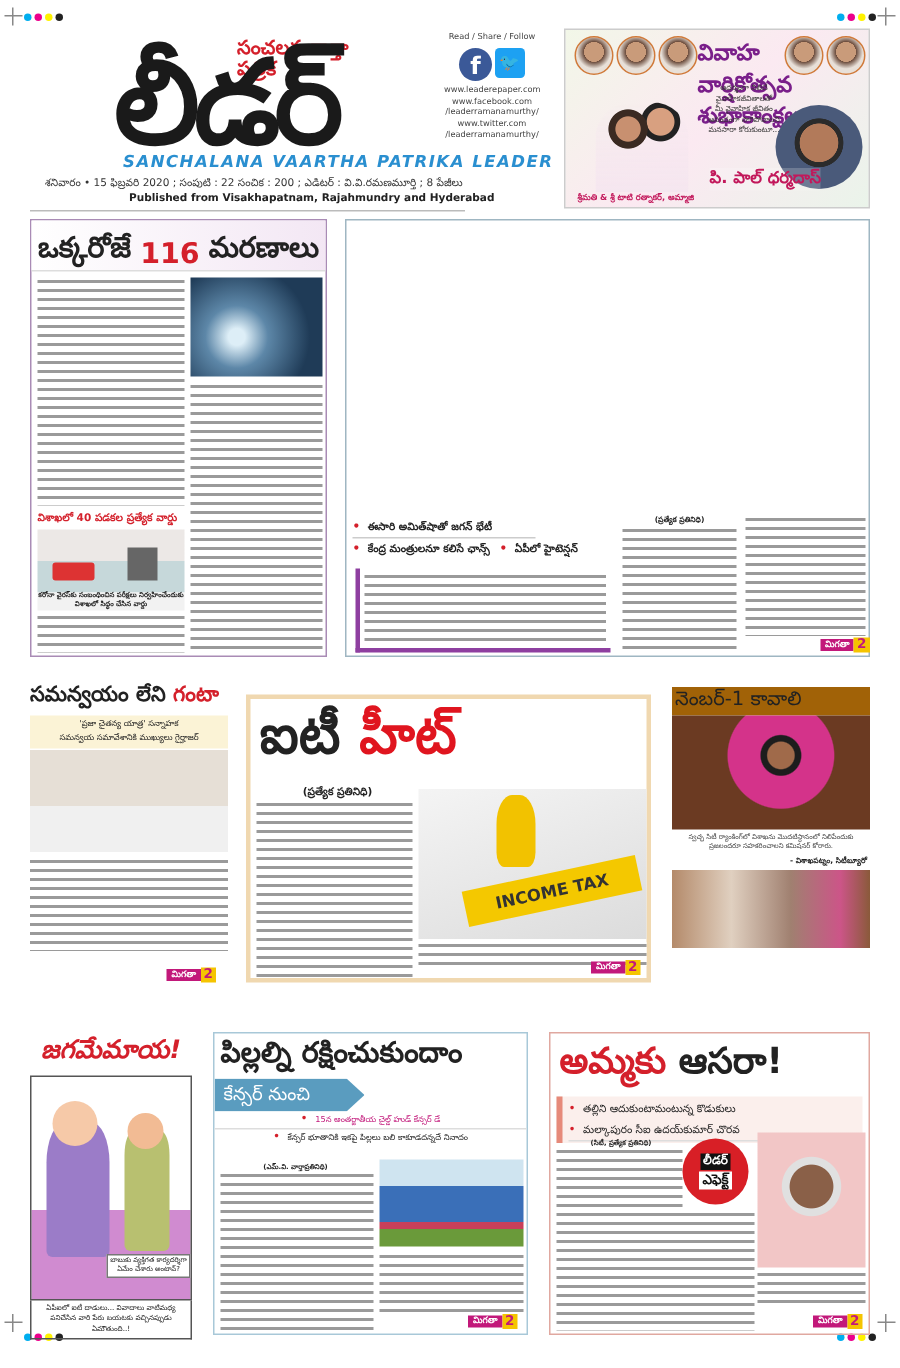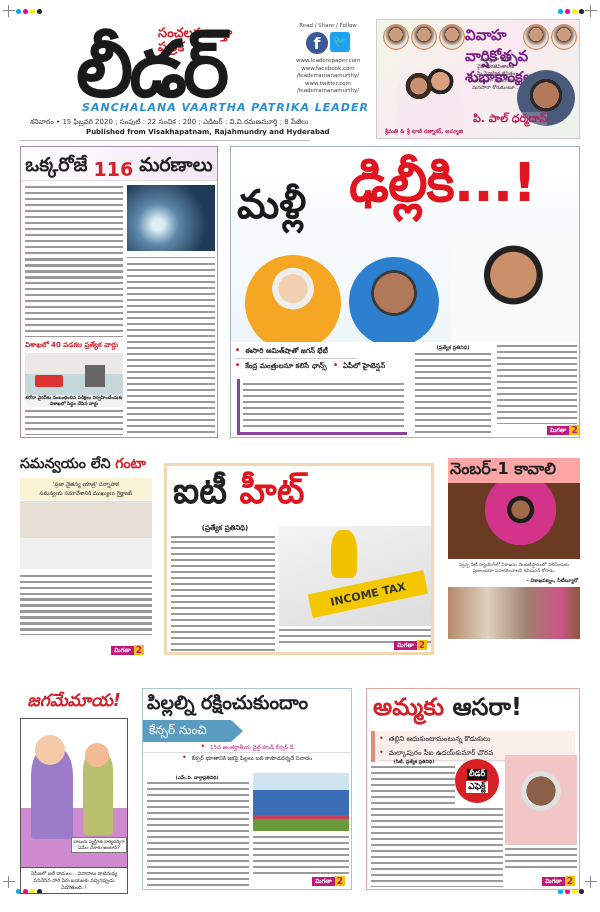--- a/index.html
+++ b/index.html
@@ -124,27 +124,20 @@
   <div class="abs" style="left:4px;top:194px;font-size:7px;font-weight:bold;color:#d4202b">విశాఖలో 40 పడకల ప్రత్యేక వార్డు</div>
   <div class="abs photo" style="left:4px;top:206px;width:98px;height:42px;background:linear-gradient(#ece8e6 50%,#c6d8da 50%)">
     <div style="position:absolute;left:10px;top:22px;width:28px;height:12px;background:#d33;border-radius:2px"></div>
     <div style="position:absolute;left:60px;top:12px;width:20px;height:22px;background:#666"></div>
   </div>
   <div class="abs" style="left:4px;top:248px;width:98px;font-size:4.6px;text-align:center;line-height:6px;background:#f2f2f2;font-weight:bold">కరోనా వైరస్‌కు సంబంధించిన పరీక్షలు నిర్వహించేందుకు విశాఖలో సిద్ధం చేసిన వార్డు</div>
   <div class="abs col-text fake-lines" style="left:4px;top:262px;width:98px;height:26px"></div>
 </section>
 
 <section class="abs" style="left:230px;top:146px;width:350px;height:292px;border:1px solid #9fb6c2">
-  <div style="background:linear-gradient(#fff,#eef6fa);height:195px;position:relative;overflow:hidden">
-    <div class="abs" style="left:6px;top:34px;font-size:40px;font-weight:900;color:#1a1a1a">మళ్లీ</div>
-    <div class="abs" style="left:118px;top:4px;font-size:54px;font-weight:900;color:#e0151f;letter-spacing:-1px">ఢిల్లీకి...!</div>
-    <div class="abs" style="left:14px;top:108px;width:96px;height:96px;border-radius:50%;background:radial-gradient(circle at 50% 35%,#f0d0b0 18%,#eeeeee 19% 26%,#f5a623 27%),#f7931e"></div>
-    <div class="abs" style="left:118px;top:110px;width:90px;height:90px;border-radius:50%;background:radial-gradient(circle at 50% 40%,#b07a5a 28%,#3a3a3a 29% 32%,#2d7fcf 33%)"></div>
-    <div class="abs" style="left:220px;top:86px;width:130px;height:120px;background:radial-gradient(circle at 48% 35%,#c9906a 22%,#222 23% 28%,#fafafa 29%)"></div>
-  </div>
   <div class="abs" style="left:4px;top:197px;width:122px;font-size:7px;font-weight:bold">
     <div style="padding:2px 0;border-bottom:1px solid #ccc"><span class="bullet">•</span><span>ఈసారి అమిత్‌షాతో జగన్ భేటీ</span></div>
     <div style="padding:2px 0;white-space:nowrap"><span class="bullet">•</span><span>కేంద్ర మంత్రులనూ కలిసే ఛాన్స్</span> <span class="bullet" style="margin-left:4px">•</span><span>ఏపీలో హైటెన్షన్</span></div>
   </div>
   <div class="abs" style="left:6px;top:232px;width:170px;height:56px;border-left:3px solid #8e3fa0;border-bottom:3px solid #8e3fa0;padding:3px">
     <div class="col-text fake-lines" style="height:48px"></div>
   </div>
   <div class="abs" style="left:184px;top:197px;width:76px;text-align:center;font-size:5px;font-weight:bold">(ప్రత్యేక ప్రతినిధి)</div>
   <div class="abs col-text fake-lines" style="left:184px;top:204px;width:76px;height:84px"></div>
   <div class="abs col-text fake-lines" style="left:266px;top:197px;width:80px;height:80px"></div>
@@ -177,21 +170,21 @@
     <div class="abs" style="left:30px;top:56px;width:118px;height:24px;background:#f4c800;transform:rotate(-12deg);font-weight:bold;font-size:11px;display:flex;align-items:center;justify-content:center;color:#333">INCOME TAX</div>
   </div>
   <div class="abs col-text fake-lines" style="left:112px;top:162px;width:152px;height:16px"></div>
   <div class="abs more-tag" style="right:4px;bottom:2px">
       <span class="lbl">మిగతా</span>
       <span class="pg">2</span>
     </div>
 </section>
 
 <section class="abs" style="left:448px;top:458px;width:132px;height:197px">
-  <div style="font-size:16px;font-weight:bold;white-space:nowrap;background:#fca5a5;padding:1px 2px">నెంబర్-1 కావాలి</div>
+  <div style="font-size:13px;font-weight:normal;white-space:nowrap;background:#a16207;padding:1px 2px">నెంబర్-1 కావాలి</div>
   <div class="photo" style="height:76px;background:radial-gradient(circle at 55% 35%,#a06a4a 10%,#1d1d1d 11% 15%,#d4338a 16% 40%,#6b3a22 41%)"></div>
   <div style="font-size:4.6px;line-height:6px;text-align:center;padding:3px 2px;color:#444">స్వచ్ఛ సిటీ ర్యాంకింగ్‌లో విశాఖను మొదటిస్థానంలో నిలిపేందుకు ప్రజలందరూ సహకరించాలని కమిషనర్ కోరారు.</div>
   <div style="font-size:5px;text-align:right;font-weight:bold;padding-right:2px">- విశాఖపట్నం, సిటీబ్యూరో</div>
   <div class="photo" style="height:52px;margin-top:3px;background:linear-gradient(90deg,#b48a6a,#e0d0c0 30%,#a08070 60%,#cc5588 85%,#8a5a3a)"></div>
 </section>
 
 <section class="abs" style="left:20px;top:690px;width:108px;height:200px">
   <div style="text-align:center;font-size:17px;font-weight:bold;color:#d4202b;font-style:italic">జగమేమాయ!</div>
   <div style="border:1px solid #555;height:150px;margin-top:4px;position:relative;background:linear-gradient(#fff 60%,#d08bd0 60%)">
     <div class="abs" style="left:10px;top:30px;width:42px;height:90px;background:#9b7cc8;border-radius:30% 30% 4px 4px"></div>

